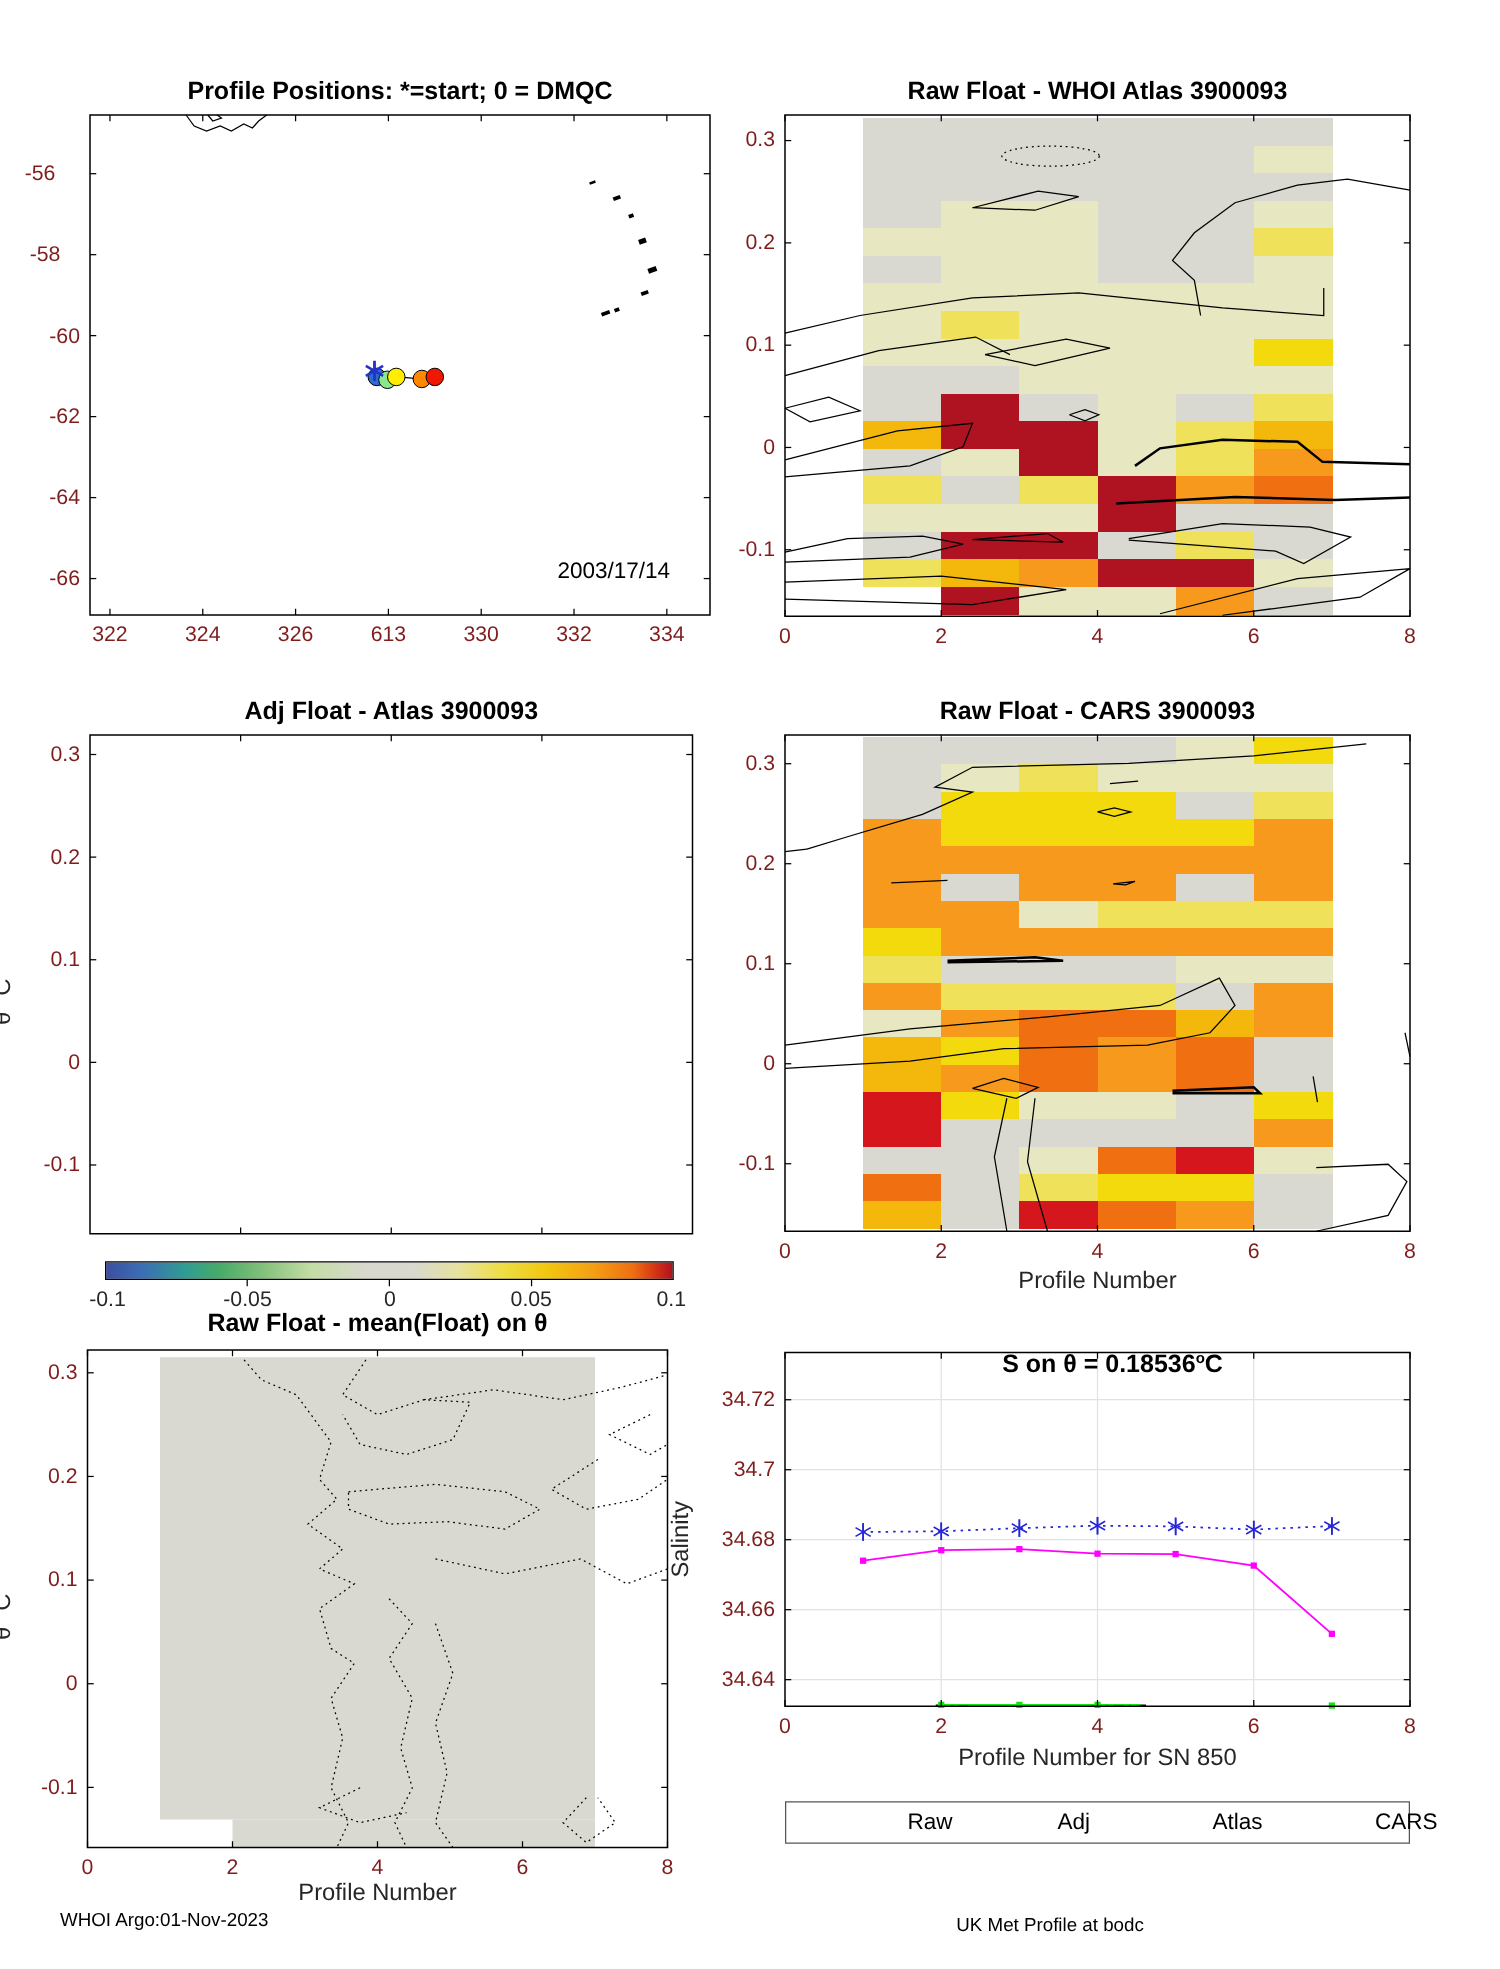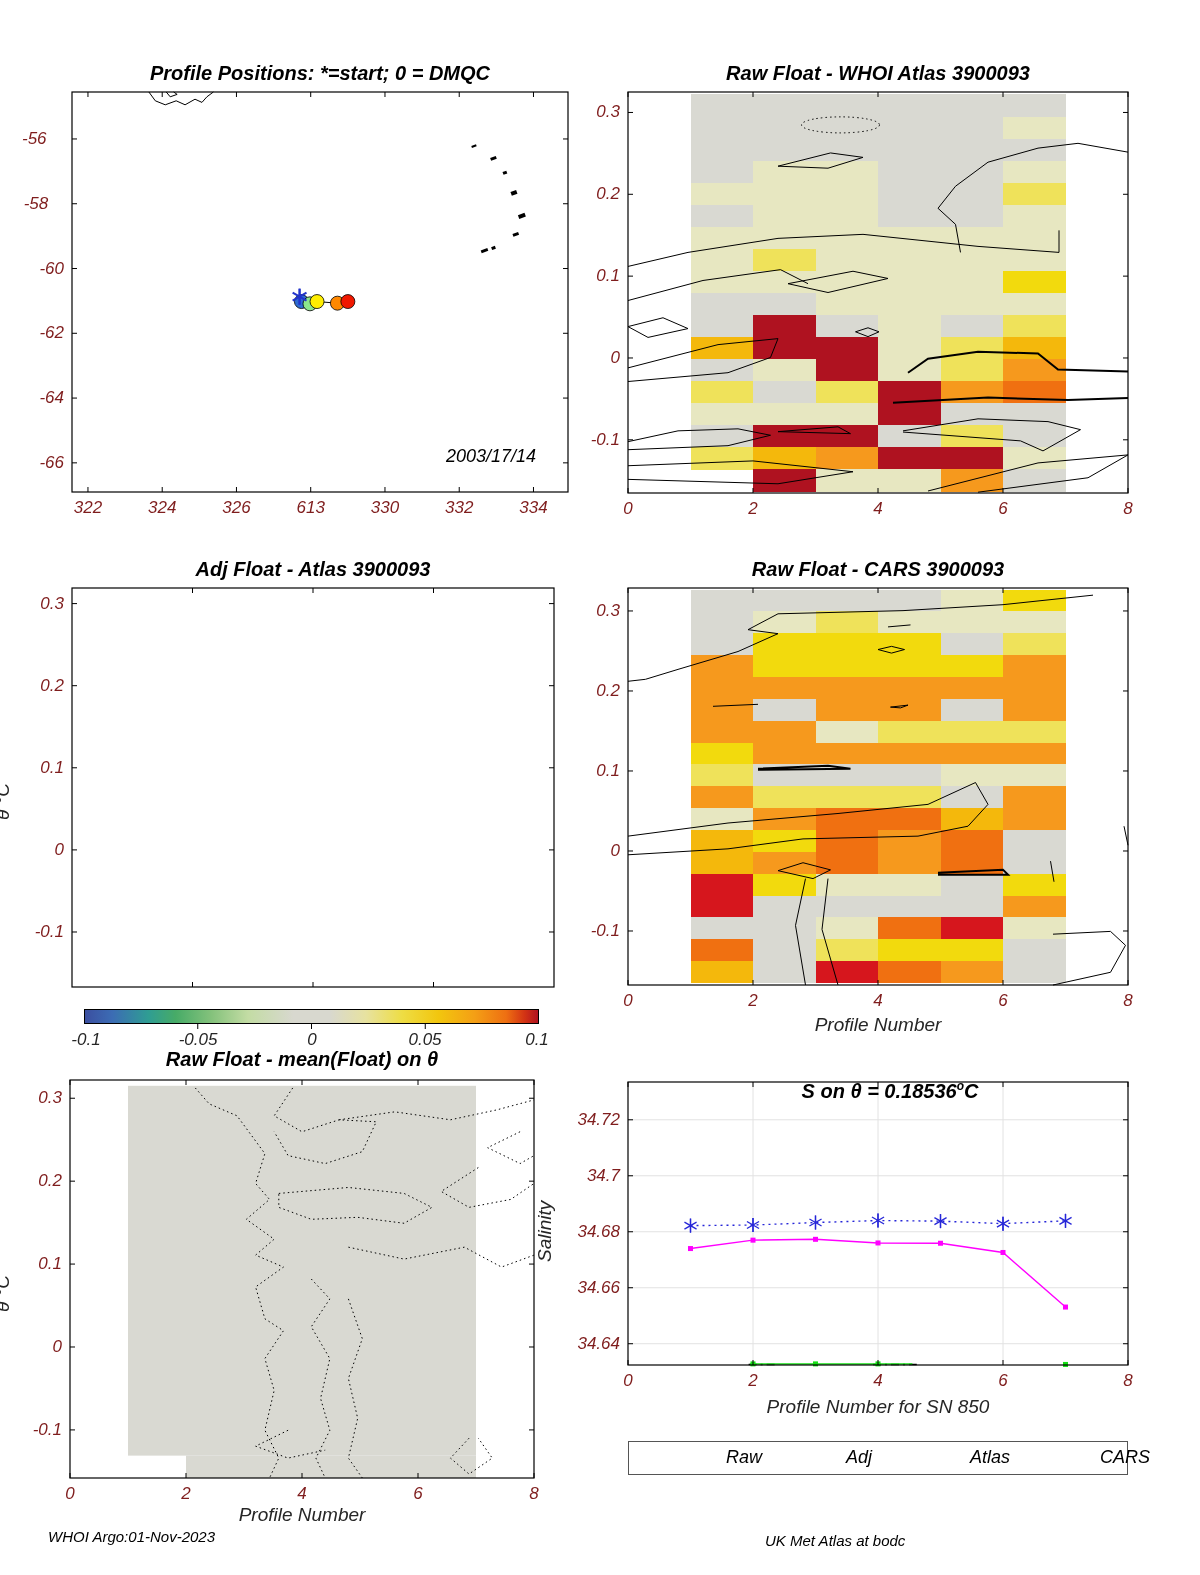--- a/index.html
+++ b/index.html
@@ -1,17 +1,17 @@
 <!DOCTYPE html>
 <html><head>
 <meta charset="utf-8">
 <style>
   html,body{margin:0;padding:0;background:#fff;}
   .fig{position:relative;width:1200px;height:1575px;background:#fff;
-       font-family:"Liberation Sans","DejaVu Sans",sans-serif;overflow:hidden;font-style:italic;}
+       font-family:"Liberation Sans","DejaVu Sans",sans-serif;overflow:hidden;}
   .fig *{box-sizing:border-box;}
   #canvas{position:absolute;left:0;top:0;z-index:2;}
   .plotbox{position:absolute;background:#fff;z-index:1;}
   .ptitle{position:absolute;transform:translateX(-50%);font-size:20px;font-weight:bold;
           color:#000;white-space:nowrap;z-index:3;}
   .axlabel{position:absolute;transform:translateX(-50%);font-size:19px;color:#262626;
            white-space:nowrap;z-index:3;}
   .ylab{position:absolute;font-size:19px;color:#262626;white-space:nowrap;
         transform:rotate(-90deg);transform-origin:left top;z-index:3;}
   .tl{position:absolute;font-size:17px;color:#7f1d1d;white-space:nowrap;z-index:3;}
@@ -536,29 +536,29 @@
   <div class="cbt" style="left:425px;">0.05</div>
   <div class="cbt" style="left:537px;">0.1</div>
 
   <div class="legendbox"></div>
   <div class="legtext" style="left:726px;">Raw</div>
   <div class="legtext" style="left:846px;">Adj</div>
   <div class="legtext" style="left:970px;">Atlas</div>
   <div class="legtext" style="left:1100px;">CARS</div>
 
   <div class="footer" style="left:48px;top:1528px;">WHOI Argo:01-Nov-2023</div>
-  <div class="footer" style="left:765px;top:1532px;">UK Met Atlas at bodc</div>
+  <div class="footer" style="left:765px;top:1532px;">UK Met Profile at bodc</div>
 <div class="tl" style="left: 57.9641px; top: 498px; width: 60px; text-align: center;">322</div>
     <div class="tl" style="left: 132.216px; top: 498px; width: 60px; text-align: center;">324</div>
     <div class="tl" style="left: 206.467px; top: 498px; width: 60px; text-align: center;">326</div>
     <div class="tl" style="left: 280.719px; top: 498px; width: 60px; text-align: center;">613</div>
     <div class="tl" style="left: 354.97px; top: 498px; width: 60px; text-align: center;">330</div>
     <div class="tl" style="left: 429.222px; top: 498px; width: 60px; text-align: center;">332</div>
     <div class="tl" style="left: 503.473px; top: 498px; width: 60px; text-align: center;">334</div>
-    <div class="tl" style="left: 22px; top: 128.964px; width: 56px; text-align: left;">-56</div>
+    <div class="tl" style="left: 4px; top: 128.964px; width: 56px; text-align: center;">-56</div>
     <div class="tl" style="left: 8px; top: 193.741px; width: 56px; text-align: center;">-58</div>
     <div class="tl" style="left: 8px; top: 258.518px; width: 56px; text-align: right;">-60</div>
     <div class="tl" style="left: 8px; top: 323.296px; width: 56px; text-align: right;">-62</div>
     <div class="tl" style="left: 8px; top: 388.073px; width: 56px; text-align: right;">-64</div>
     <div class="tl" style="left: 8px; top: 452.85px; width: 56px; text-align: right;">-66</div>
     <div class="tl" style="left: 598px; top: 499px; width: 60px; text-align: center;">0</div>
     <div class="tl" style="left: 723px; top: 499px; width: 60px; text-align: center;">2</div>
     <div class="tl" style="left: 848px; top: 499px; width: 60px; text-align: center;">4</div>
     <div class="tl" style="left: 973px; top: 499px; width: 60px; text-align: center;">6</div>
     <div class="tl" style="left: 1098px; top: 499px; width: 60px; text-align: center;">8</div>

